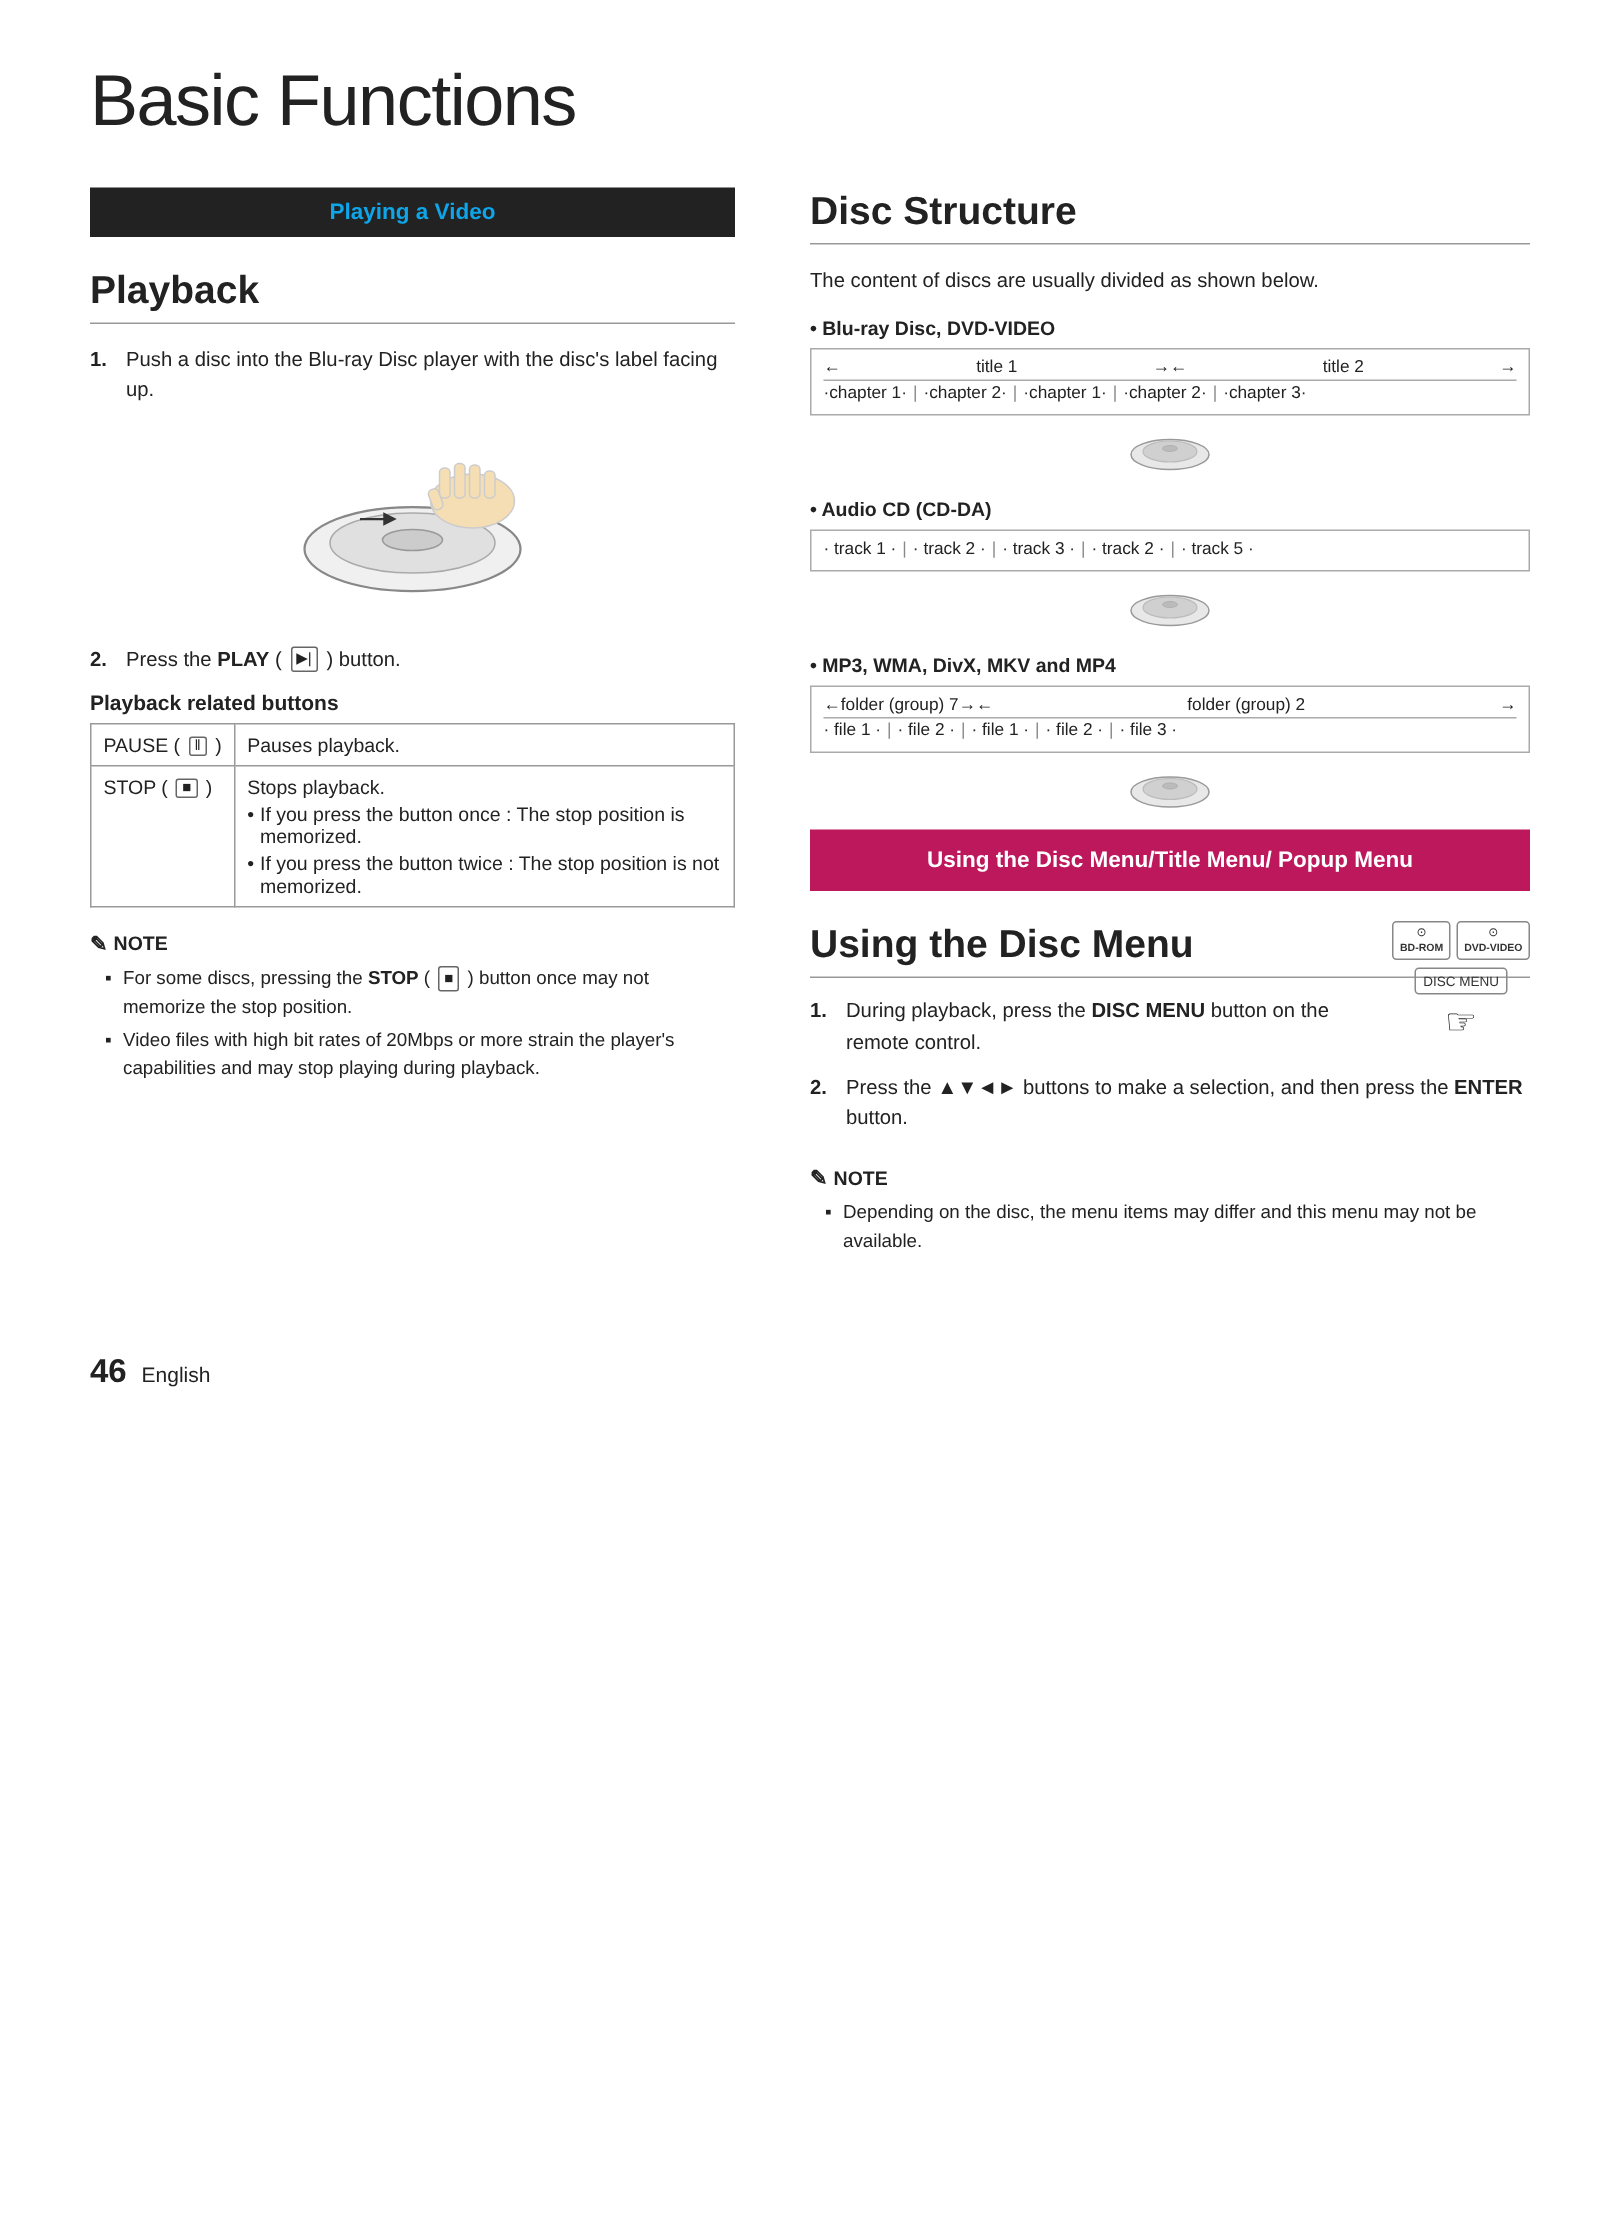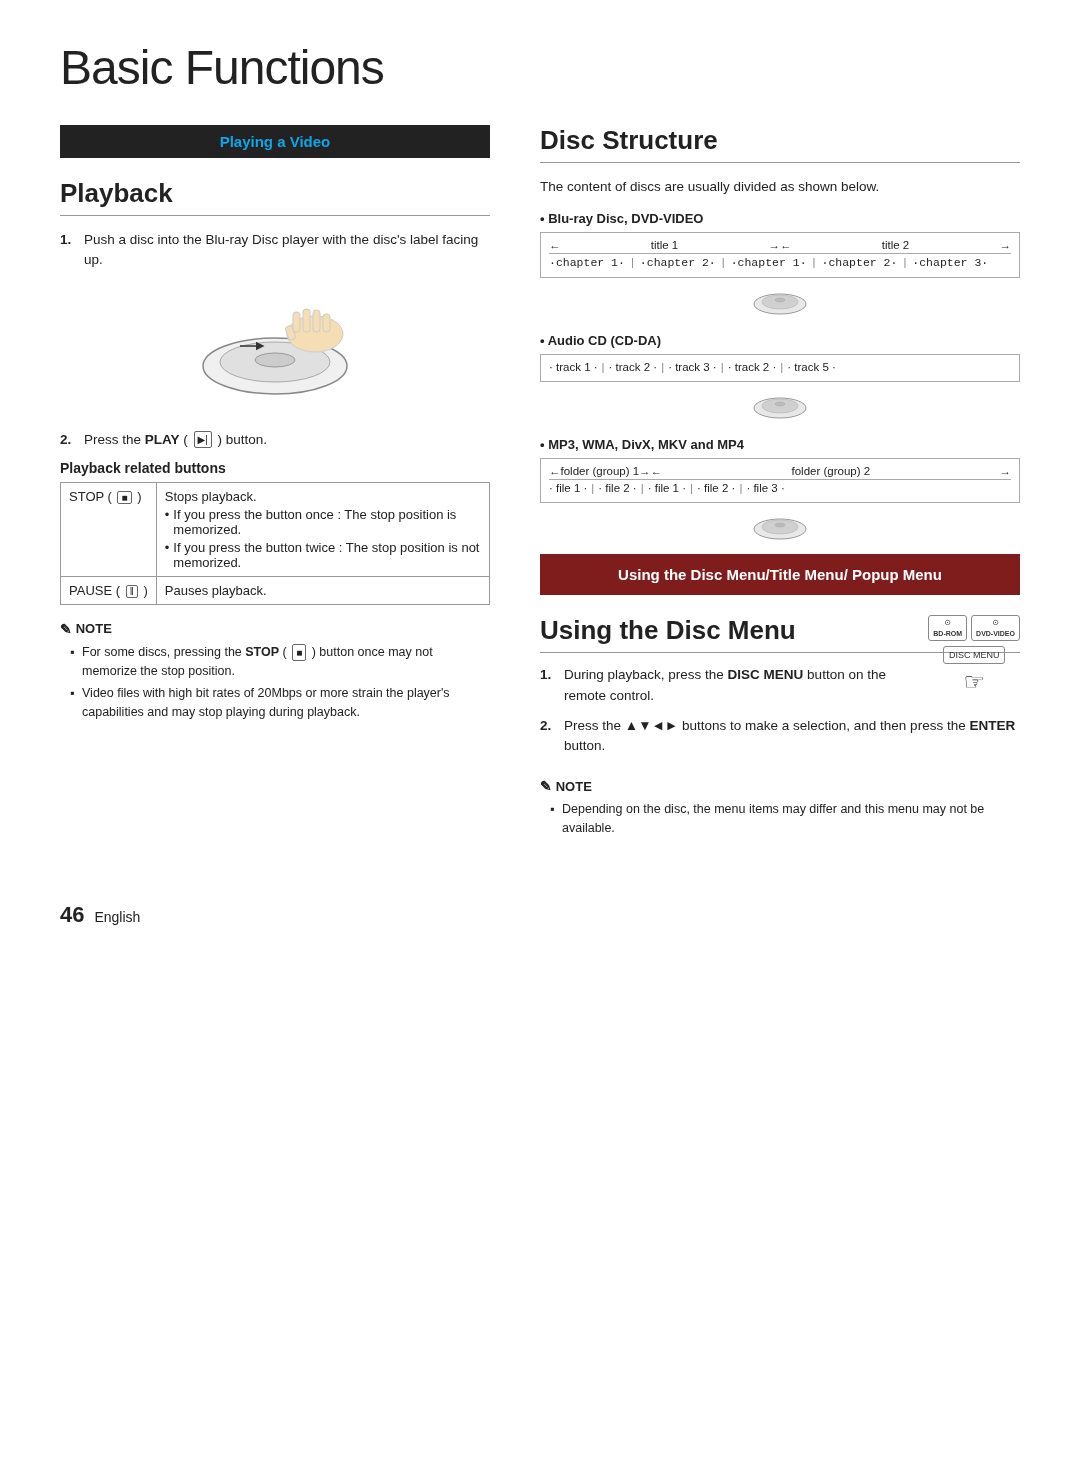--- a/index.html
+++ b/index.html
@@ -42,21 +42,21 @@
       text-align: center;
       padding: 8px 16px;
       font-size: 15px;
       font-weight: bold;
       margin-bottom: 20px;
       display: inline-block;
       width: 100%;
     }
 
     .green-banner {
-      background: #7f1d1d;
+      background: #be185d;
       color: #fff;
       text-align: center;
       padding: 10px 4px;
       font-size: 15px;
       font-weight: bold;
       margin-bottom: 20px;
       width: 100%;
       line-height: 1.4;
     }
 
@@ -287,38 +287,38 @@
 
     <div class="step-numbered">
       <span class="step-num">2.</span>
       <span>Press the <b>PLAY</b> ( <span class="btn-icon">▶|</span> ) button.</span>
     </div>
 
     <div style="font-weight:bold; font-size:14px; margin-bottom:6px;">Playback related buttons</div>
 
     <table class="playback-table">
       <tbody>
+        <tr>
+          <td>PAUSE ( <span class="btn-icon">‖</span> )</td>
+          <td>Pauses playback.</td>
+        </tr>
         <tr>
           <td>STOP ( <span class="btn-icon">■</span> )</td>
           <td>
             Stops playback.<br>
             <span style="display:flex; gap:4px; margin-top:3px;">
                 <span>•</span>
                 <span>If you press the button once : The stop position is memorized.</span>
               </span>
             <span style="display:flex; gap:4px; margin-top:3px;">
                 <span>•</span>
                 <span>If you press the button twice : The stop position is not memorized.</span>
               </span>
           </td>
         </tr>
-        <tr>
-          <td>PAUSE ( <span class="btn-icon">‖</span> )</td>
-          <td>Pauses playback.</td>
-        </tr>
       </tbody>
     </table>
 
     <div class="note-section">
       <div class="note-title">
         <span style="font-size:14px;">✎</span>
         <span>NOTE</span>
       </div>
       <ul class="note-list">
         <li>For some discs, pressing the <b>STOP</b> ( <span class="btn-icon">■</span> ) button once may not memorize the stop position.</li>
@@ -334,21 +334,21 @@
 
     <div class="disc-type-label">Blu-ray Disc, DVD-VIDEO</div>
     <div class="disc-diagram-box">
       <div class="diagram-row">
         <span>←</span>
           <span style="flex:1; text-align:center;">title 1</span>
           <span>→←</span>
           <span style="flex:1; text-align:center;">title 2</span>
           <span>→</span>
       </div>
-      <div class="diagram-row" style="border-top:1px solid #aaa; margin-top:2px; padding-top:2px;font-family:Liberation Mono, monospace;">
+      <div class="diagram-row" style="border-top:1px solid #aaa; margin-top:2px; padding-top:2px;">
         <span>·chapter 1·</span>
           <span class="sep">|</span>
         <span>·chapter 2·</span>
           <span class="sep">|</span>
         <span>·chapter 1·</span>
           <span class="sep">|</span>
         <span>·chapter 2·</span>
           <span class="sep">|</span>
         <span>·chapter 3·</span>
       </div>
@@ -379,21 +379,21 @@
       <svg width="60" height="30" viewBox="0 0 60 30">
         <ellipse cx="30" cy="18" rx="26" ry="10" fill="#e8e8e8" stroke="#999" stroke-width="1"></ellipse>
         <ellipse cx="30" cy="16" rx="18" ry="7" fill="#d0d0d0" stroke="#bbb" stroke-width="0.8"></ellipse>
         <ellipse cx="30" cy="14" rx="5" ry="2" fill="#bbb" stroke="#aaa" stroke-width="0.5"></ellipse>
       </svg>
     </div>
 
     <div class="disc-type-label">MP3, WMA, DivX, MKV and MP4</div>
     <div class="disc-diagram-box">
       <div class="diagram-row">
-        <span>←folder (group) 1→←</span>
+        <span>←folder (group) 7→←</span>
           <span style="flex:1; text-align:center;">folder (group) 2</span>
           <span>→</span>
       </div>
       <div class="diagram-row" style="border-top:1px solid #aaa; margin-top:2px; padding-top:2px;">
         <span>· file 1 ·</span>
           <span class="sep">|</span>
         <span>· file 2 ·</span>
           <span class="sep">|</span>
         <span>· file 1 ·</span>
           <span class="sep">|</span>

